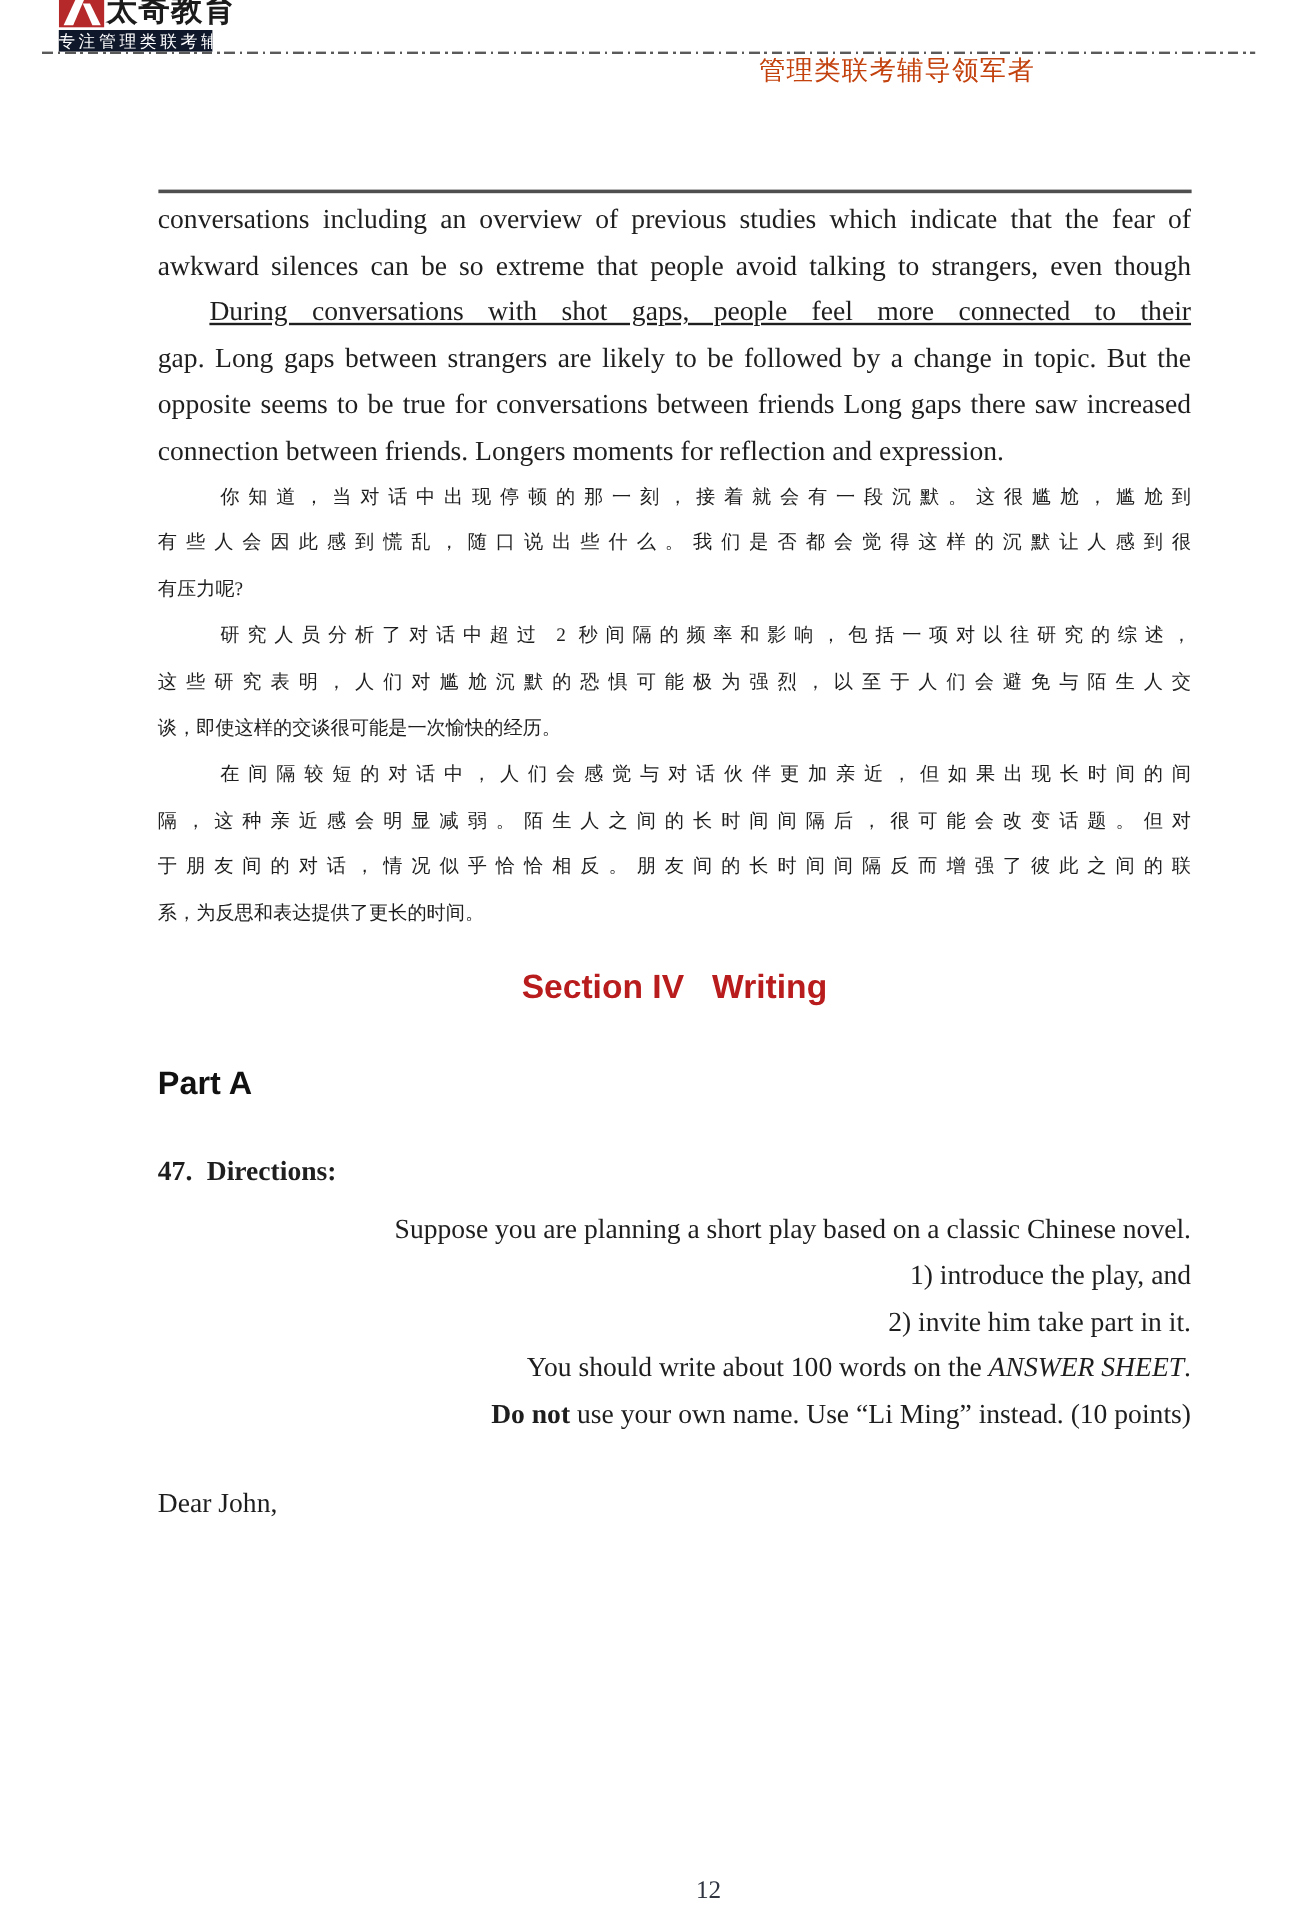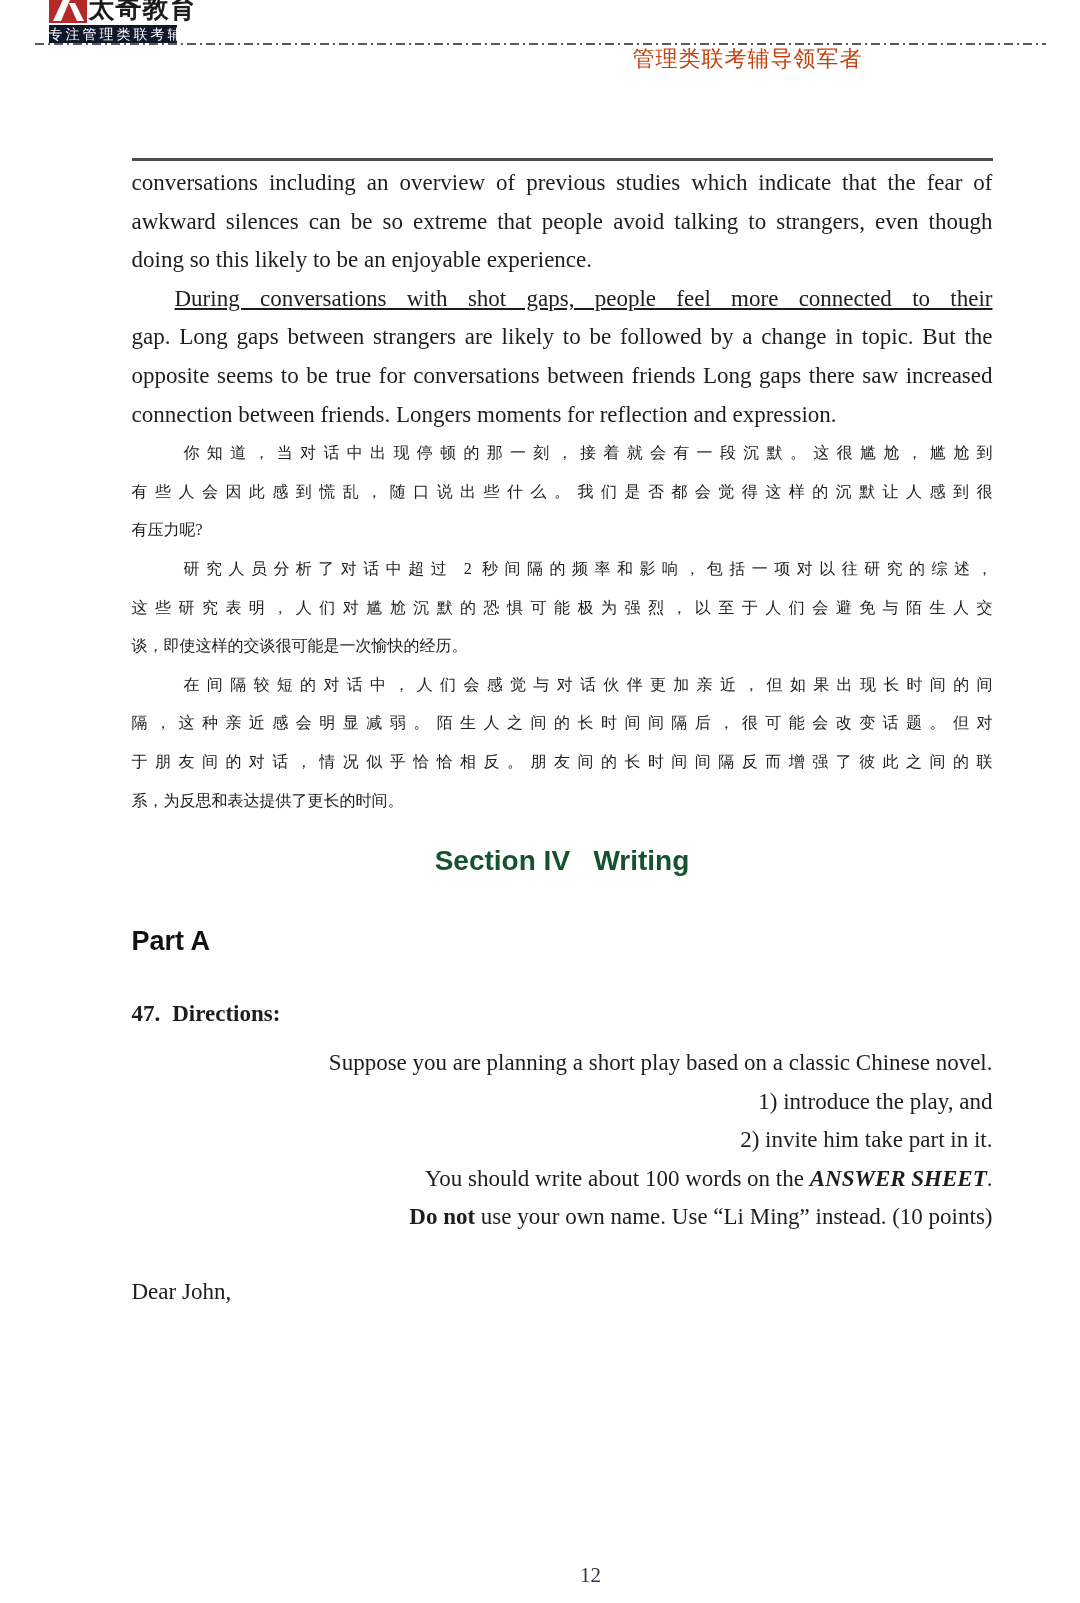--- a/index.html
+++ b/index.html
@@ -94,21 +94,21 @@
   .ind-en { text-indent: 43px; text-decoration: underline; }
   .ind-cn { text-indent: 52px; }
 
   .section-title {
     margin-top: 24px;
     text-align: center;
     font-family: "Liberation Sans", "DejaVu Sans", sans-serif;
     font-weight: bold;
     font-size: 28px;
     line-height: 34px;
-    color: #14532d;
+    color: #b91c1c;
     white-space: pre;
   }
   .part-label {
     margin-top: 48px;
     font-family: "Liberation Sans", "DejaVu Sans", sans-serif;
     font-weight: bold;
     font-size: 27px;
     line-height: 30px;
     color: #111111;
   }
@@ -116,21 +116,21 @@
     margin-top: 44px;
     font-weight: bold;
     font-size: 23px;
     line-height: 28px;
   }
   .directions-head .dir-label { margin-left: 12px; }
   .directions { margin-top: 16px; text-align: right; }
   .letter { margin-top: 36px; }
 
   .bold { font-weight: bold; }
-  .bolditalic { font-weight: bold; font-style: italic; }
+  .bolditalic { font-weight: normal; font-style: italic; }
 
   .page-number {
     position: absolute;
     left: 16px;
     top: 1563px;
     width: 1080px;
     text-align: center;
     font-size: 21px;
     color: #2f3440;
   }
@@ -154,21 +154,20 @@
   <div class="header-slogan">管理类联考辅导领军者</div>
   <div class="dotdash-rule"></div>
 
   <div class="content">
 
     <div class="top-rule"></div>
 
     <section class="reading">
       <div class="line jl">conversations including an overview of previous studies which indicate that the fear of</div>
       <div class="line jl">awkward silences can be so extreme that people avoid talking to strangers, even though</div>
-      <div class="line">doing so this likely to be an enjoyable experience.</div>
 
       <div class="line jl ind-en">During conversations with shot gaps, people feel more connected to their</div>
       <div class="line jl">gap. Long gaps between strangers are likely to be followed by a change in topic. But the</div>
       <div class="line jl">opposite seems to be true for conversations between friends Long gaps there saw increased</div>
       <div class="line">connection between friends. Longers moments for reflection and expression.</div>
 
       <div class="line cn jl ind-cn">你知道，当对话中出现停顿的那一刻，接着就会有一段沉默。这很尴尬，尴尬到</div>
       <div class="line cn jl">有些人会因此感到慌乱，随口说出些什么。我们是否都会觉得这样的沉默让人感到很</div>
       <div class="line cn">有压力呢?</div>
 

